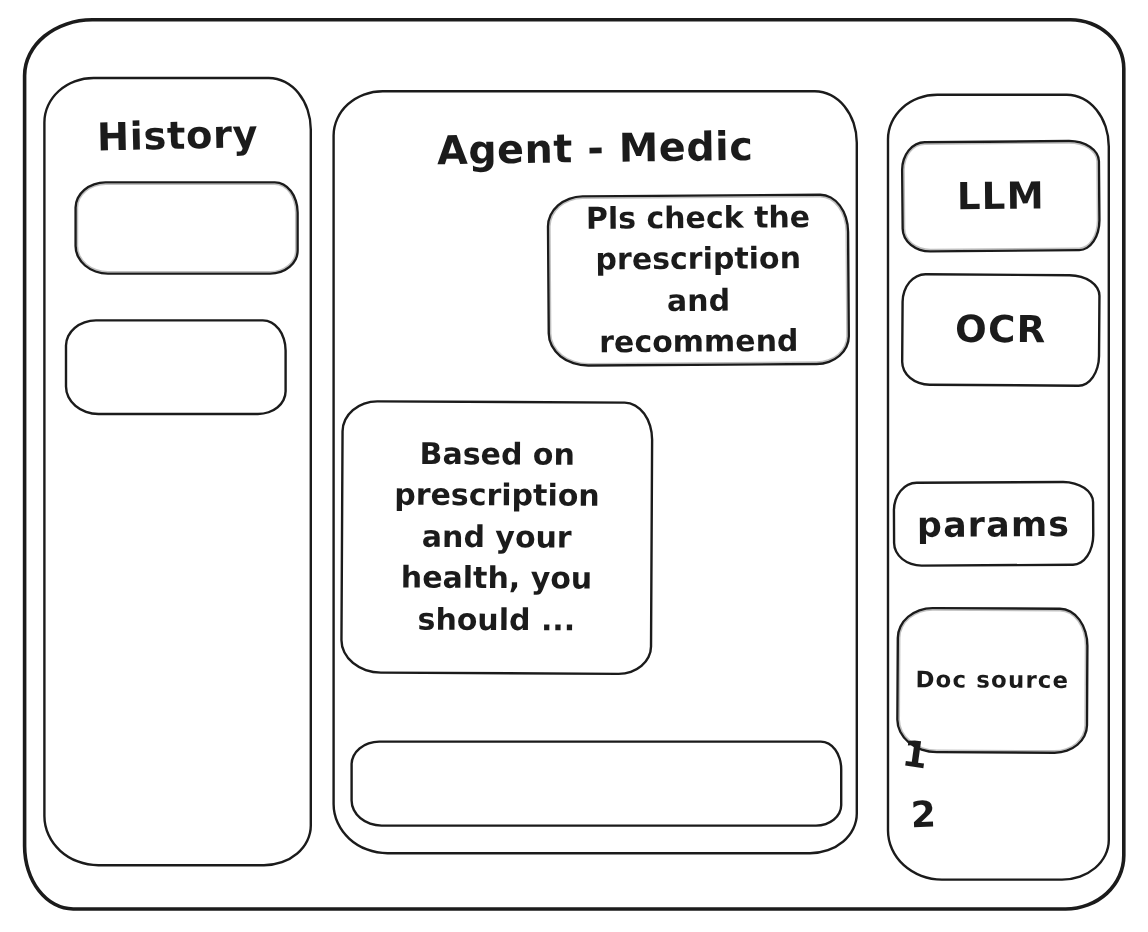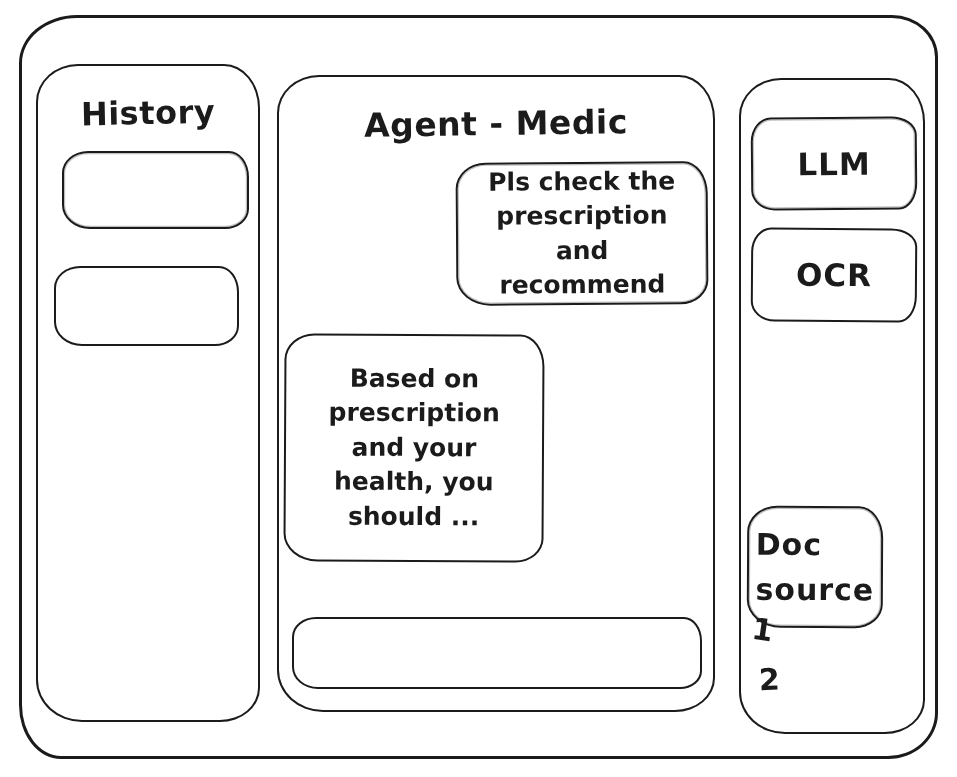--- a/index.html
+++ b/index.html
@@ -72,21 +72,21 @@
   
   .tools-panel { left: 739px; top: 78px; width: 186px; height: 656px; }
   .tool-btn {
     display: flex; align-items: center; justify-content: center;
     font-size: 31px; font-weight: 700; letter-spacing: 1px;
     cursor: default;
   }
   .llm-btn    { left: 751px; top: 117px; width: 166px; height: 93px; transform: rotate(-0.5deg); }
   .ocr-btn    { left: 751px; top: 228px; width: 166px; height: 94px; transform: rotate(0.4deg); }
   .params-btn { left: 744px; top: 401px; width: 168px; height: 71px; font-size: 29px; transform: rotate(-0.3deg); }
-  .docsrc-btn { left: 747px; top: 506px; width: 136px; height: 122px; font-size: 30px; line-height: 1.5; padding: 4px 10px; transform: rotate(0.3deg); }
+  .docsrc-btn { left: 747px; top: 506px; width: 160px; height: 122px; font-size: 19px; line-height: 1.5; padding: 4px 10px; transform: rotate(0.3deg); }
   .doc-item {
     position: absolute; font-size: 30px; font-weight: 700;
   }
   .doc-item-1 { left: 752px; top: 612px; transform: rotate(8deg); }
   .doc-item-2 { left: 759px; top: 662px; transform: rotate(-2deg); }
 </style>
 </head>
 <body>
 
 <div id="stage">
@@ -102,17 +102,18 @@
   <div class="sketch r-a chat-panel">
     <div class="handtext chat-title">Agent - Medic</div>
   </div>
   <div class="sketch r-d dbl bubble user-bubble">Pls check the prescription and recommend</div>
   <div class="sketch r-d bubble asst-bubble">Based on prescription and your health, you should ...</div>
   <input class="chat-input" type="text" value="" style="">
 
   <div class="sketch r-a tools-panel"></div>
   <div class="sketch r-c dbl tool-btn llm-btn">LLM</div>
   <div class="sketch r-c tool-btn ocr-btn">OCR</div>
+  <div class="sketch r-c tool-btn params-btn">params</div>
   <div class="sketch r-d dbl tool-btn docsrc-btn">Doc source</div>
   <div class="doc-item doc-item-1">1</div>
   <div class="doc-item doc-item-2">2</div>
 
 </div>
 
 </body></html>

